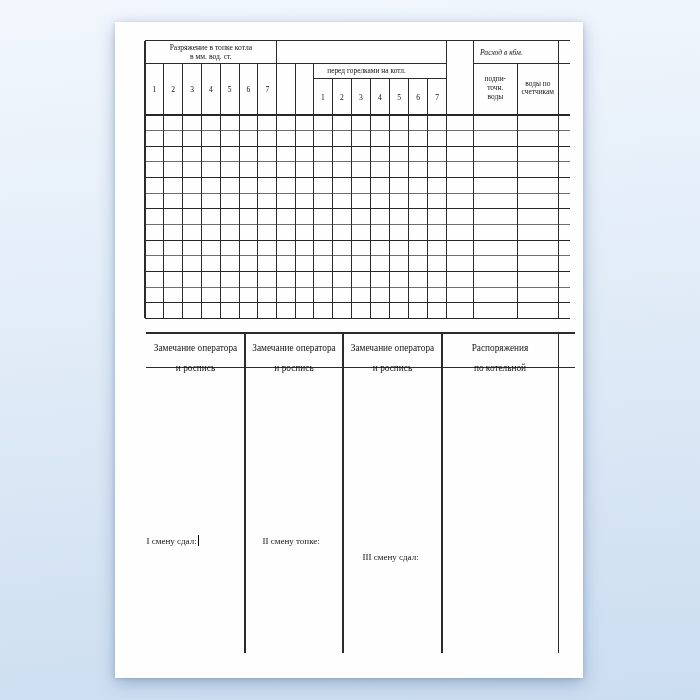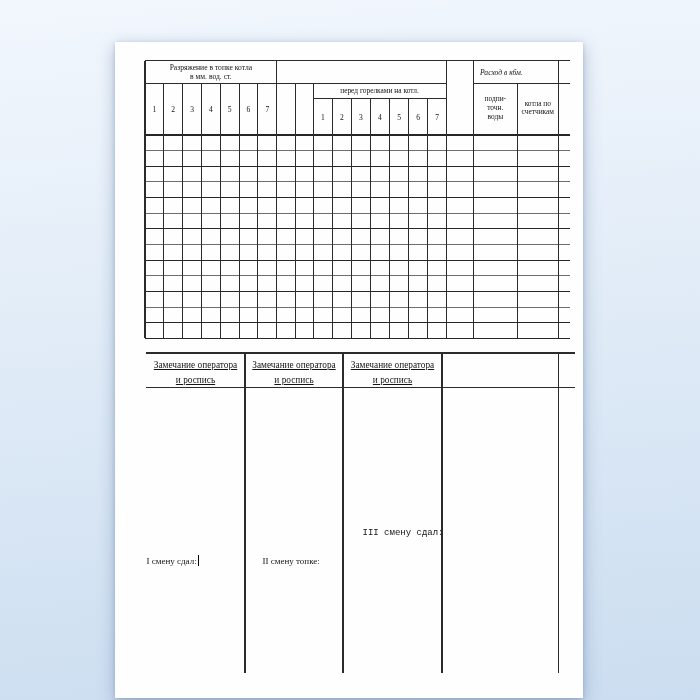--- a/index.html
+++ b/index.html
@@ -9,31 +9,30 @@
     color:#141414;
   }
   .stage {
     position:relative; width:700px; height:700px; overflow:hidden;
     background: linear-gradient(175deg, #f2f7fd 0%, #e3edf8 40%, #cbddf0 100%);
   }
   .paper {
     position:absolute; left:115px; top:22px; width:468px; height:656px;
     background:#fefefe;
     box-shadow: 0 5px 16px rgba(90,120,160,.45), 0 1px 4px rgba(90,120,160,.30);
-    margin-top: 20px;
   }
   .grid-svg { position:absolute; left:0; top:0; width:468px; height:656px; }
   .abs { position:absolute; }
   .ctr { text-align:center; }
   .prelines { white-space:pre-line; }
   .hdr-sm { font-size:7.6px; line-height:9px; letter-spacing:0; }
   .hdr-xs { font-size:7.4px; line-height:9px; }
   .numrow { display:flex; font-size:7.6px; line-height:11px; }
   .numrow span { flex:1 1 0; text-align:center; }
-  .bt-hdr { font-size:9.3px; line-height:15px; font-weight:400;text-decoration:underline; }
+  .bt-hdr { font-size:9.3px; line-height:20px; font-weight:400; }
   .shift { font-size:9px; line-height:13px; white-space:nowrap; }
   .cursor {
     display:inline-block; width:1.3px; height:11px; background:#000;
     vertical-align:text-bottom; margin-left:1px;
   }
 </style>
 </head>
 <body>
 
 <div class="stage">
@@ -61,21 +60,21 @@
     </svg>
 
     <div class="abs ctr hdr-sm" style="left:30px; top:20.5px; width:131.7px;">
       <div>Разряжение в топке котла</div>
       <div>в мм. вод. ст.</div>
     </div>
 
 
     <div class="abs hdr-sm" style="left:365px; top:25.5px; width:90px;font-style:italic;">Расход в кбм.</div>
 
-    <div class="abs ctr hdr-xs" style="left:197px; top:44px; width:135px;">перед горелками на котл.</div>
+    <div class="abs ctr hdr-xs" style="left:184px; top:44px; width:135px;">перед горелками на котл.</div>
 
     <div class="abs numrow" style="left:30px; top:61.5px; width:131.7px;">
       <span>1</span>
       <span>2</span>
       <span>3</span>
       <span>4</span>
       <span>5</span>
       <span>6</span>
       <span>7</span>
     </div>
@@ -87,30 +86,32 @@
       <span>4</span>
       <span>5</span>
       <span>6</span>
       <span>7</span>
     </div>
 
     <div class="abs ctr hdr-xs prelines" style="left:358.3px; top:53px; width:44px; line-height:8.8px;">подпи-
 точн.
 воды</div>
 
-    <div class="abs ctr hdr-xs prelines" style="left:402.3px; top:57.5px; width:41px; line-height:8.8px;">котла по
+    <div class="abs ctr hdr-xs prelines" style="left:402.3px; top:57.5px; width:41px; line-height:8.8px;">воды по
 счетчикам</div>
 
     <div class="abs ctr bt-hdr prelines" style="left:31px;  top:315.5px; width:99px;">Замечание оператора
 и роспись</div>
     <div class="abs ctr bt-hdr prelines" style="left:130px; top:315.5px; width:98px;">Замечание оператора
 и роспись</div>
     <div class="abs ctr bt-hdr prelines" style="left:228px; top:315.5px; width:99px;">Замечание оператора
 и роспись</div>
+    <div class="abs ctr bt-hdr prelines" style="left:327px; top:315.5px; width:116px;">Распоряжения
+по котельной</div>
 
     <div class="abs shift" style="left:31.5px; top:512.5px;"><span>I смену сдал:</span><span class="cursor"></span></div>
 
     <div class="abs shift" style="left:147.5px; top:512.5px;"><span>II смену топке:</span></div>
 
-    <div class="abs shift" style="left:247.5px; top:485px;font-family:Liberation Mono, monospace;"><span>III смену сдал:</span></div>
+    <div class="abs shift" style="left:247.5px; top:529px;"><span>III смену сдал:</span></div>
 
   </div>
 </div>
 
 </body></html>

